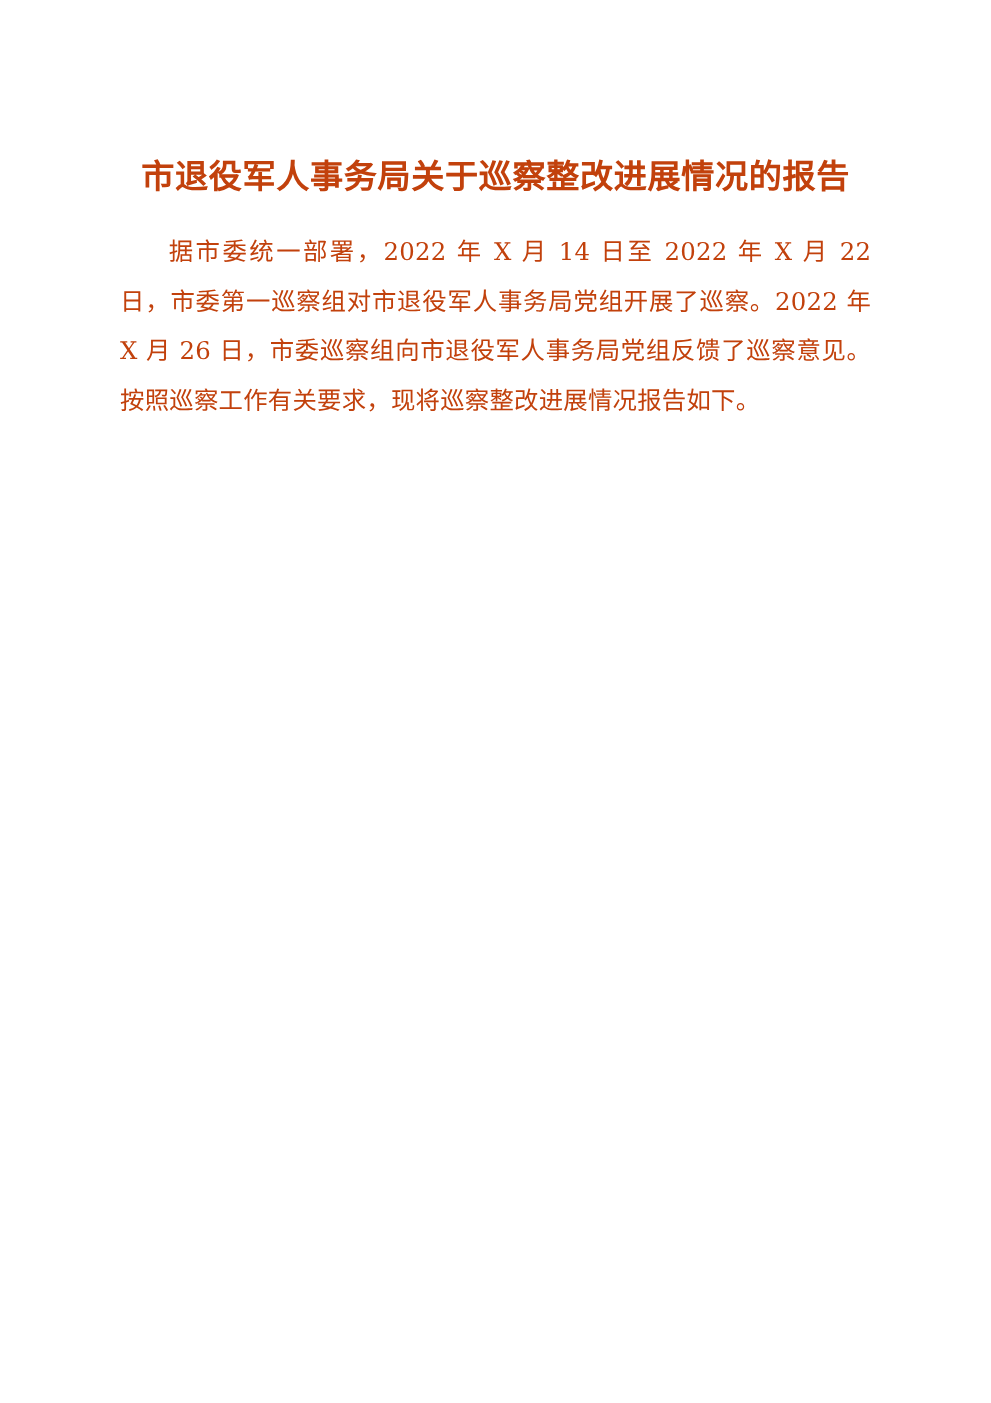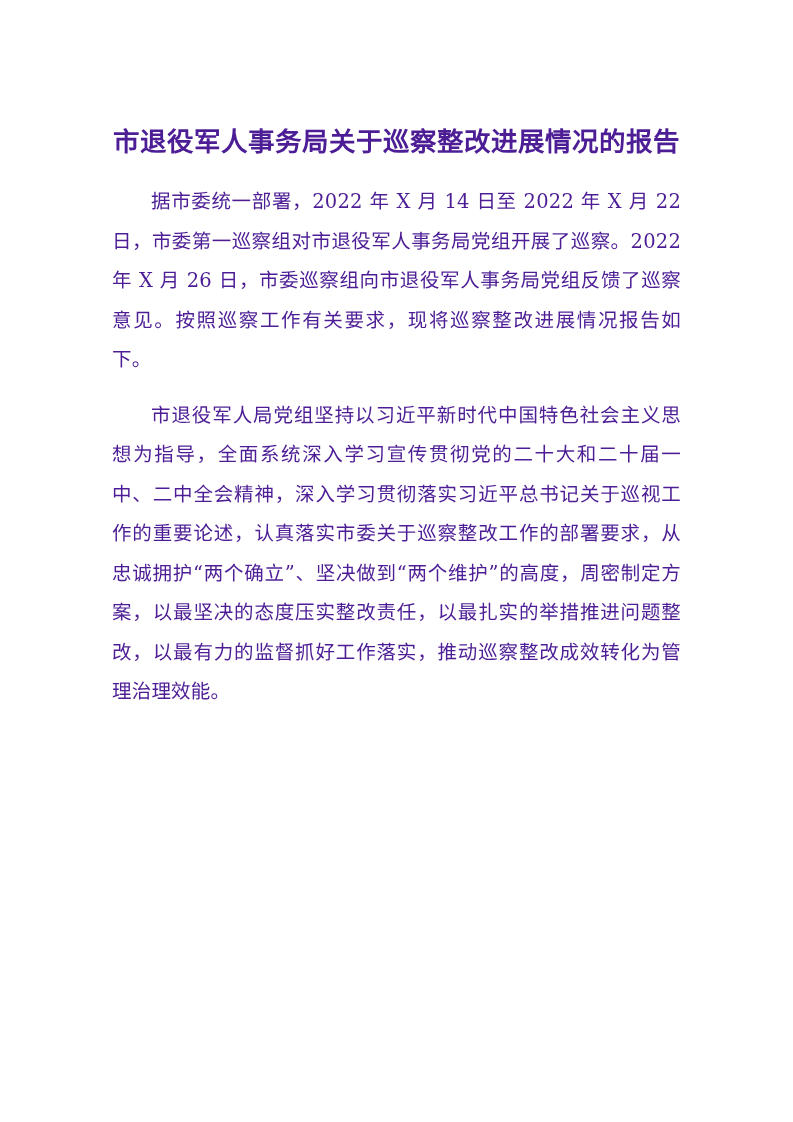--- a/index.html
+++ b/index.html
@@ -9,52 +9,51 @@
   }
   .page {
     width: 793px;
     height: 1122px;
     background: #ffffff;
     margin: 0 auto;
     position: relative;
     box-sizing: border-box;
     padding: 118px 96px 60px 96px;
     font-family: "DejaVu Serif", "Liberation Serif", serif;
-    color: #4c1d95;
+    color: #c2410c;
     overflow: hidden;
   }
   .doc-title {
     font-family: "DejaVu Sans", "Liberation Sans", sans-serif;
     font-weight: bold;
     font-size: 26.5px;
     line-height: 48px;
     text-align: center;
     letter-spacing: 0.5px;
     margin: 0 0 16px 0;
     padding: 0 4px;
   }
   .body-text {
     font-size: 19.5px;
     line-height: 39.5px;
     text-align: justify;
     text-justify: inter-ideograph;
-    margin: 16px;
+    margin: 0;
     text-indent: 2em;
     letter-spacing: 0.2px;
   }
   .heading-1 {
     font-family: "DejaVu Sans", "Liberation Sans", sans-serif;
     font-weight: bold;
     font-size: 19.5px;
     line-height: 39.5px;
     margin: 0;
     text-indent: 2em;
     letter-spacing: 0.2px;
   }
 </style>
 </head>
 <body>
 
 <div class="page">
   <h1 class="doc-title">市退役军人事务局关于巡察整改进展情况的报告</h1>
   <p class="body-text">据市委统一部署，2022 年 X 月 14 日至 2022 年 X 月 22 日，市委第一巡察组对市退役军人事务局党组开展了巡察。2022 年 X 月 26 日，市委巡察组向市退役军人事务局党组反馈了巡察意见。按照巡察工作有关要求，现将巡察整改进展情况报告如下。</p>
-  <p class="body-text">市退役军人局党组坚持以习近平新时代中国特色社会主义思想为指导，全面系统深入学习宣传贯彻党的二十大和二十届一中、二中全会精神，深入学习贯彻落实习近平总书记关于巡视工作的重要论述，认真落实市委关于巡察整改工作的部署要求，从忠诚拥护“两个确立”、坚决做到“两个维护”的高度，周密制定方案，以最坚决的态度压实整改责任，以最扎实的举措推进问题整改，以最有力的监督抓好工作落实，推动巡察整改成效转化为管理治理效能。</p>
 </div>
 
 </body></html>

